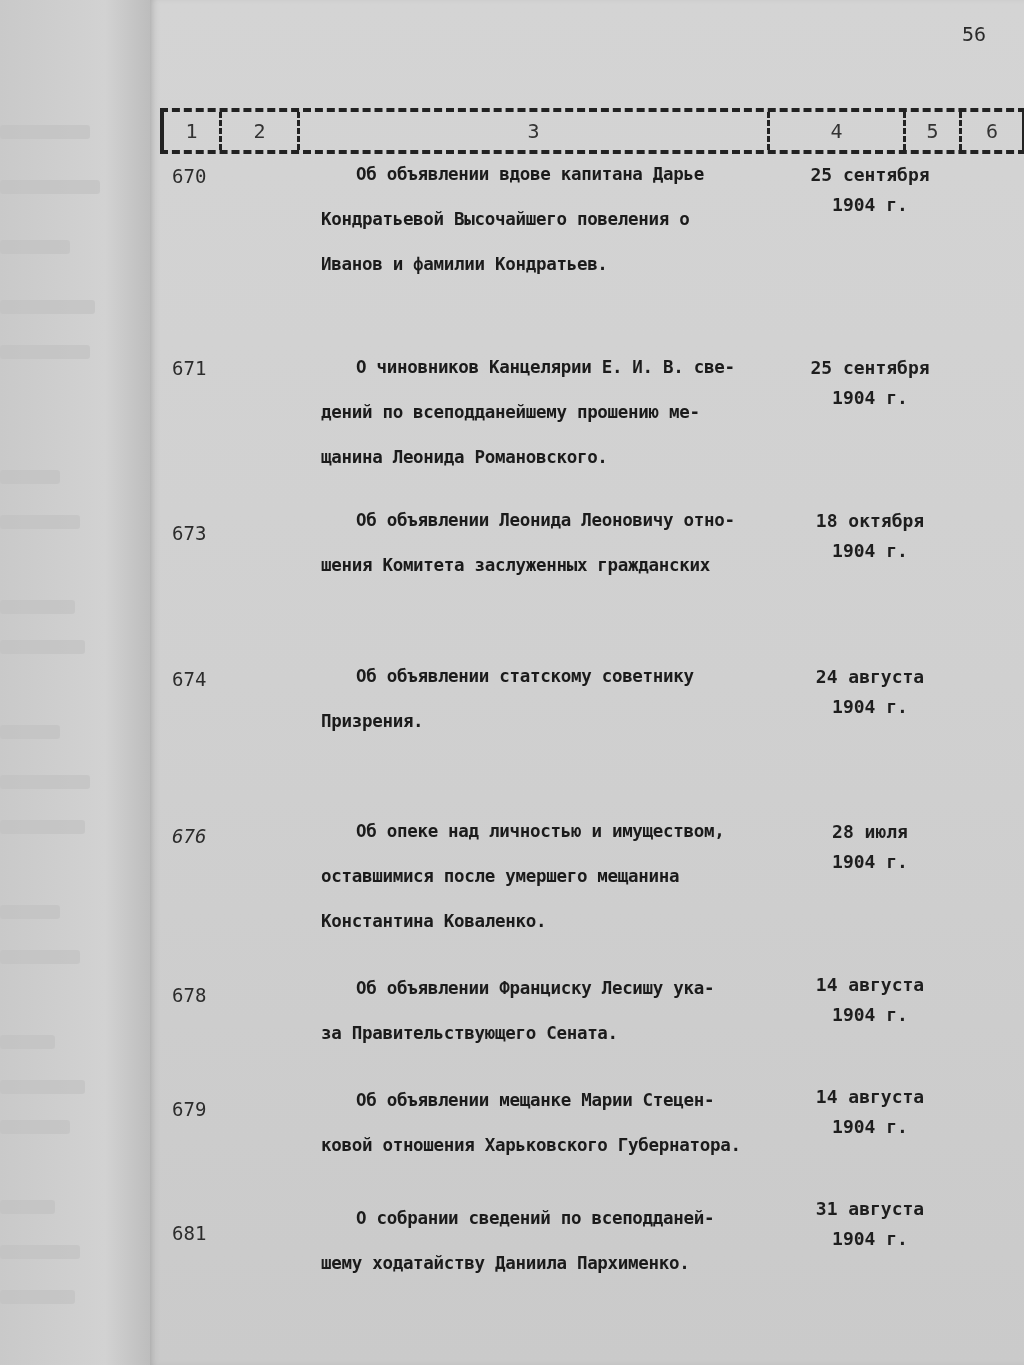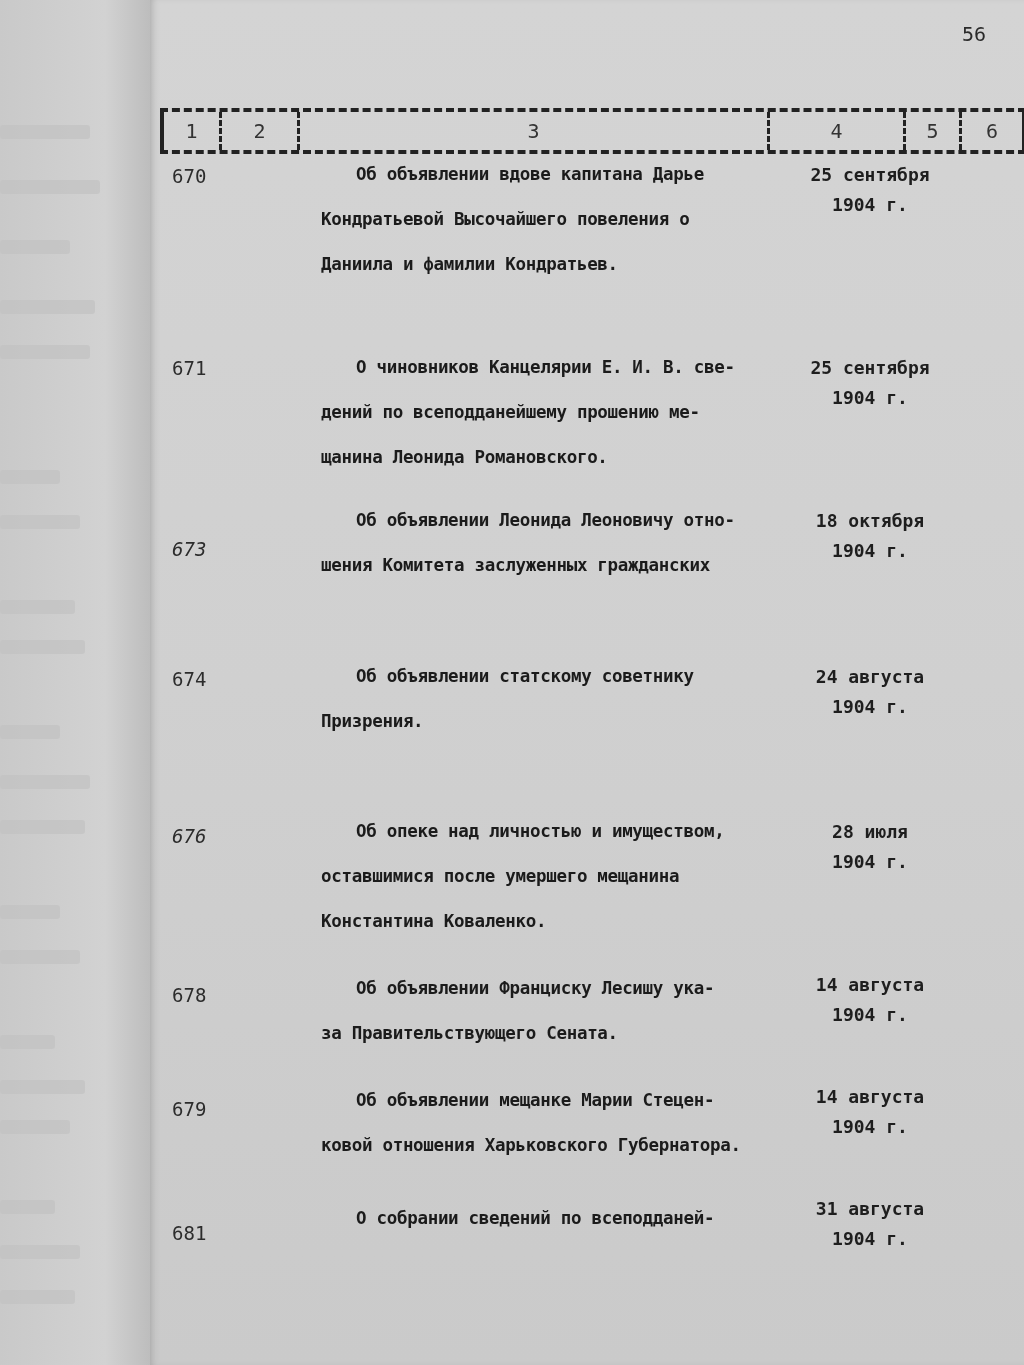--- a/index.html
+++ b/index.html
@@ -91,21 +91,21 @@
     <div class="hcell h4">4</div>
     <div class="hcell h5">5</div>
     <div class="hcell h6">6</div>
   </div>
 
   <div class="row" style="top:160px;">
     <div class="num" style="top:5px;">670</div>
     <div class="desc" style="top:-8px;">
       <span class="line first">Об объявлении вдове капитана Дарье</span>
       <span class="line">Кондратьевой Высочайшего повеления о</span>
-      <span class="line">Даниила и фамилии Кондратьев.</span>
+      <span class="line">Иванов и фамилии Кондратьев.</span>
     </div>
     <div class="date" style="top:0px;">
       <span>25 сентября</span>
       <span class="yr">1904 г.</span>
     </div>
   </div>
 
   <div class="row" style="top:353px;">
     <div class="num" style="top:4px;">671</div>
     <div class="desc" style="top:-8px;">
@@ -113,21 +113,21 @@
       <span class="line">дений по всеподданейшему прошению ме-</span>
       <span class="line">щанина Леонида Романовского.</span>
     </div>
     <div class="date" style="top:0px;">
       <span>25 сентября</span>
       <span class="yr">1904 г.</span>
     </div>
   </div>
 
   <div class="row" style="top:506px;">
-    <div class="num" style="top:32px;font-style:italic;">673</div>
+    <div class="num" style="top:16px;">673</div>
     <div class="desc" style="top:-8px;">
       <span class="line first">Об объявлении Леонида Леоновичу отно-</span>
       <span class="line">шения Комитета заслуженных гражданских</span>
     </div>
     <div class="date" style="top:0px;">
       <span>18 октября</span>
       <span class="yr">1904 г.</span>
     </div>
   </div>
 
@@ -177,19 +177,20 @@
     <div class="date" style="top:-4px;">
       <span>14 августа</span>
       <span class="yr">1904 г.</span>
     </div>
   </div>
 
   <div class="row" style="top:1198px;">
     <div class="num" style="top:24px;">681</div>
     <div class="desc" style="top:-2px;">
       <span class="line first">О собрании сведений по всеподданей-</span>
+      <span class="line">шему ходатайству Даниила Пархименко.</span>
     </div>
     <div class="date" style="top:-4px;">
       <span>31 августа</span>
       <span class="yr">1904 г.</span>
     </div>
   </div>
 </div>
 
 </body></html>

